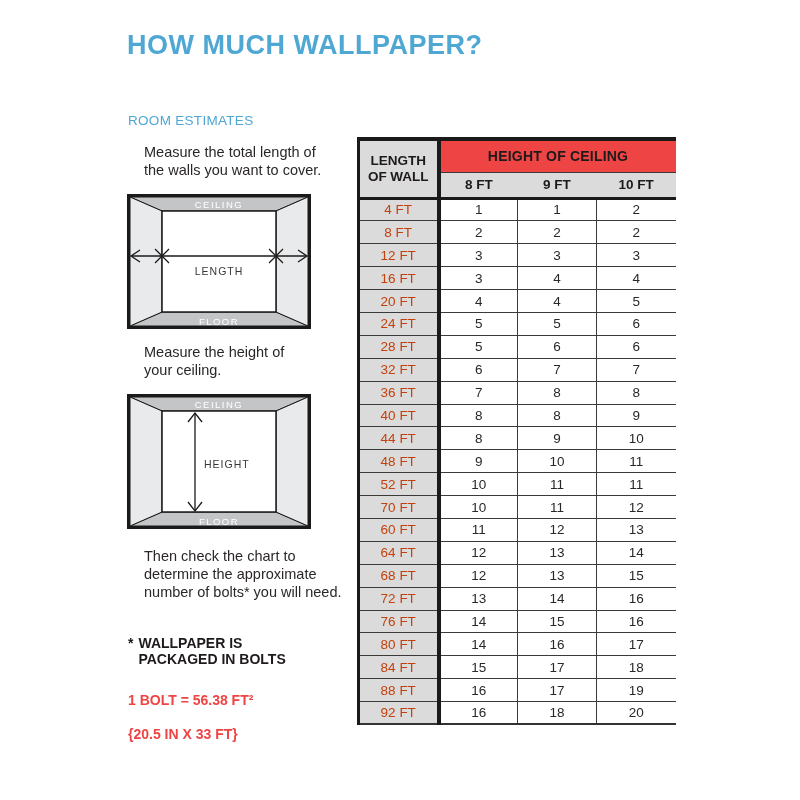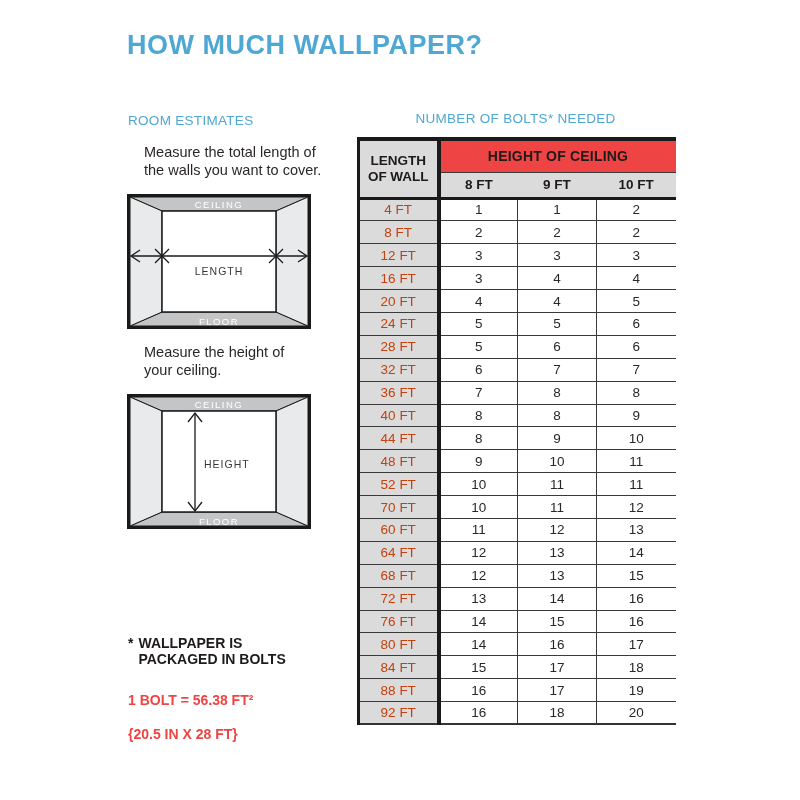--- a/index.html
+++ b/index.html
@@ -113,35 +113,37 @@
     <g stroke="#1a1a1a" stroke-width="1.3" fill="none">
       <line x1="68" y1="19" x2="68" y2="117"></line>
       <polyline points="61,28 68,19 75,28"></polyline>
       <polyline points="61,108 68,117 75,108"></polyline>
     </g>
     <text class="band-label" x="92" y="13.5" text-anchor="middle">CEILING</text>
     <text class="band-label" x="92" y="130.5" text-anchor="middle">FLOOR</text>
     <text class="measure-label" x="77" y="74" text-anchor="start">HEIGHT</text>
   </svg>
 
+  <p class="para step-chart">Then check the chart to
+determine the approximate
+number of bolts* you will need.</p>
 
   <div class="footnote">
     <span class="marker">*</span>
     <span>
       <span style="display:block">WALLPAPER IS</span>
       <span style="display:block">PACKAGED IN BOLTS</span>
     </span>
   </div>
 
   <div class="bolt-spec">
     <span style="display:block">1 BOLT = 56.38 FT²</span>
-    <span style="display:block">{20.5 IN X 28 FT}</span>
+    <span style="display:block">{20.5 IN X 33 FT}</span>
   </div>
 
-  <h2 class="section-heading table-heading">NUMBER OF BOLTS* NEEDED</h2>
 
   <table class="bolts-table">
     <colgroup>
       <col style="width:80px">
         <col style="width:79px">
         <col style="width:79px">
         <col style="width:79px">
     </colgroup>
     <thead>
       <tr>

